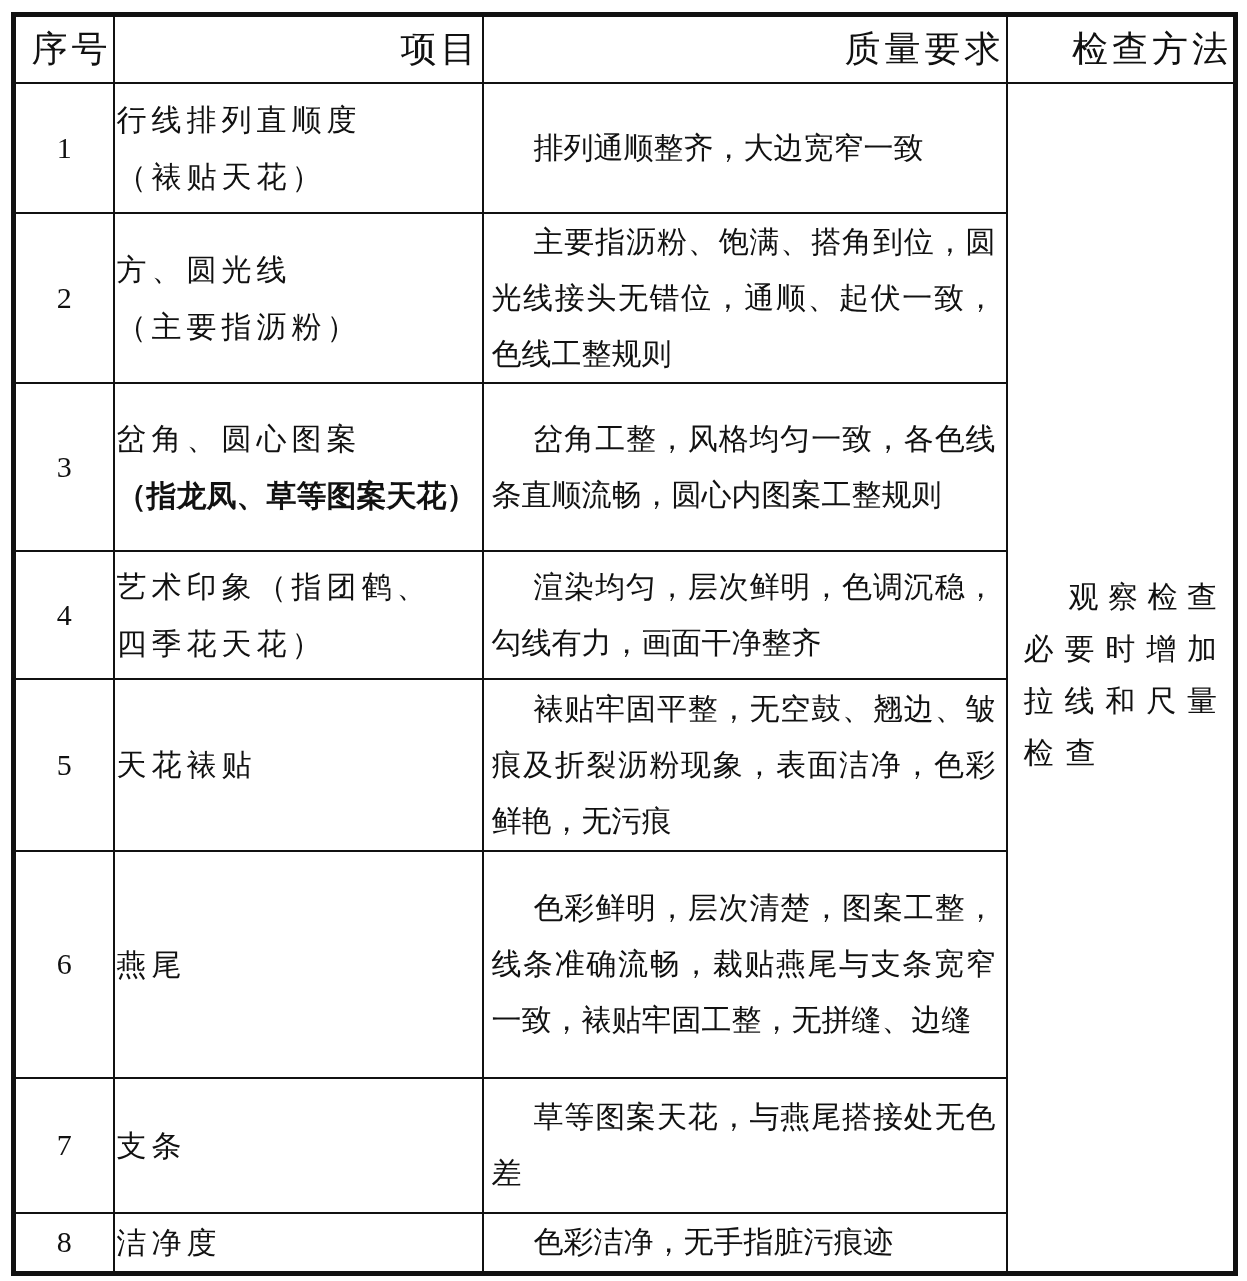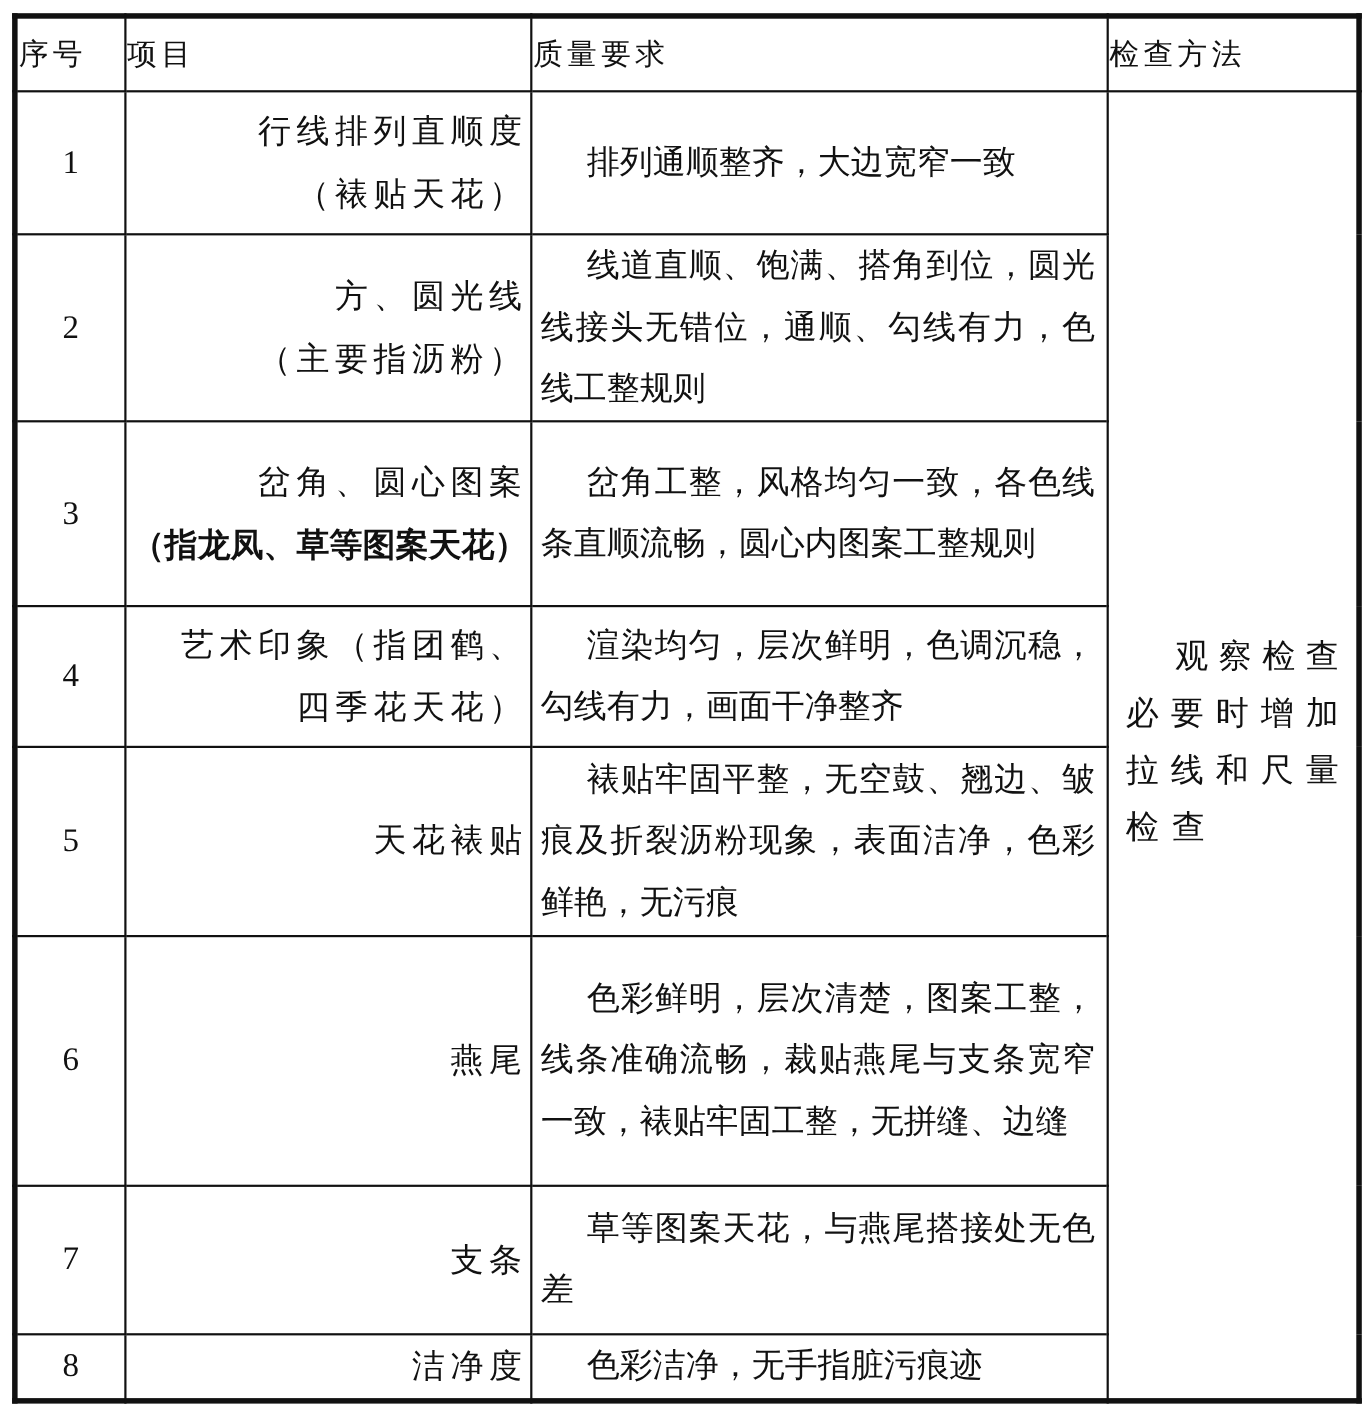--- a/index.html
+++ b/index.html
@@ -17,34 +17,34 @@
     margin: 12px 0 0 11px;
     border: 5px solid #111111;
   }
   .qtable td, .qtable th {
     border: 2px solid #111111;
     overflow: hidden;
     font-weight: normal;
   }
   
   th.hdr {
-    font-size: 27px;
+    font-size: 36px;
     letter-spacing: 4px;
-    text-align: left;
+    text-align: right;
     vertical-align: middle;
   }
   
   td.no {
     text-align: center;
     vertical-align: middle;
     font-size: 30px;
   }
   
   td.item {
-    text-align: right;
+    text-align: left;
     vertical-align: middle;
     font-size: 30px;
     line-height: 57px;
     padding: 0 2px;
   }
   td.item .iline { letter-spacing: 5px; }
   td.item .iline.tight { letter-spacing: 0px; font-weight: bold; }
   
   td.req {
     vertical-align: middle;
@@ -110,21 +110,21 @@
     </td>
   </tr>
 
   <tr style="height:167px">
     <td class="no">2</td>
     <td class="item">
       <div class="iline">方、圆光线</div>
       <div class="iline">（主要指沥粉）</div>
     </td>
     <td class="req">
-      <div class="para">线道直顺、饱满、搭角到位，圆光线接头无错位，通顺、勾线有力，色线工整规则</div>
+      <div class="para">主要指沥粉、饱满、搭角到位，圆光线接头无错位，通顺、起伏一致，色线工整规则</div>
     </td>
   </tr>
 
   <tr style="height:168px">
     <td class="no">3</td>
     <td class="item">
       <div class="iline">岔角、圆心图案</div>
       <div class="iline tight">（指龙凤、草等图案天花）</div>
     </td>
     <td class="req">

